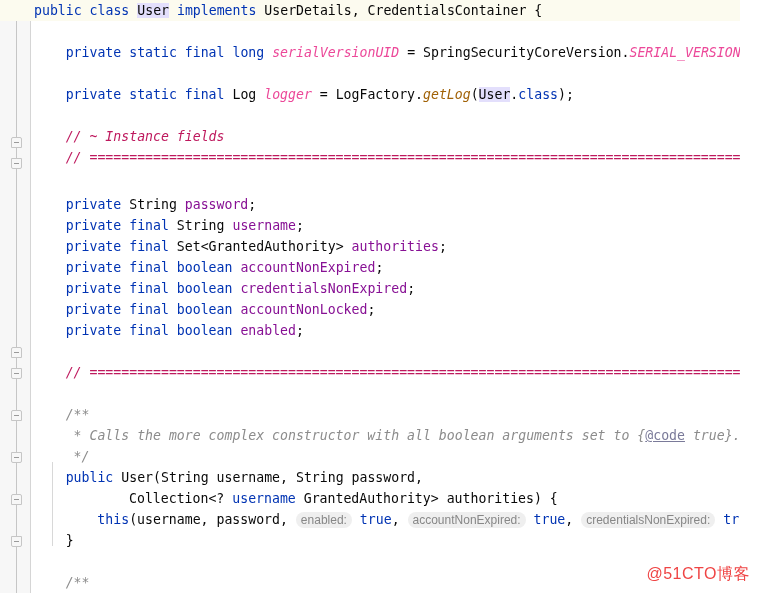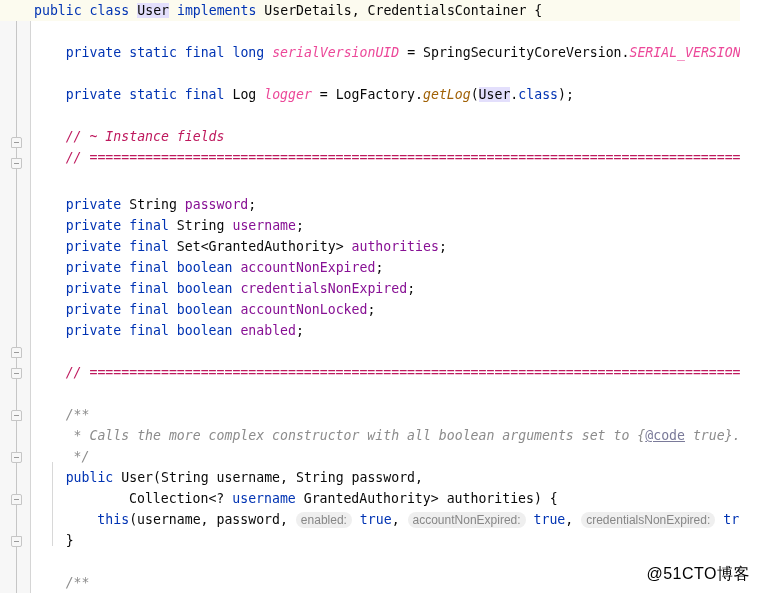--- a/index.html
+++ b/index.html
@@ -127,21 +127,21 @@
     font-size: 12px;
   }
 
   
   .watermark {
     position: absolute;
     right: 8px;
     bottom: 8px;
     font-family: "Liberation Sans", sans-serif;
     font-size: 16px;
-    color: #000000;
+    color: #ef4444;
     letter-spacing: 0.5px;
     z-index: 10;
     user-select: none;
     text-align: center;
   }
 </style>
 </head>
 <body>
 
 <div id="editor">

